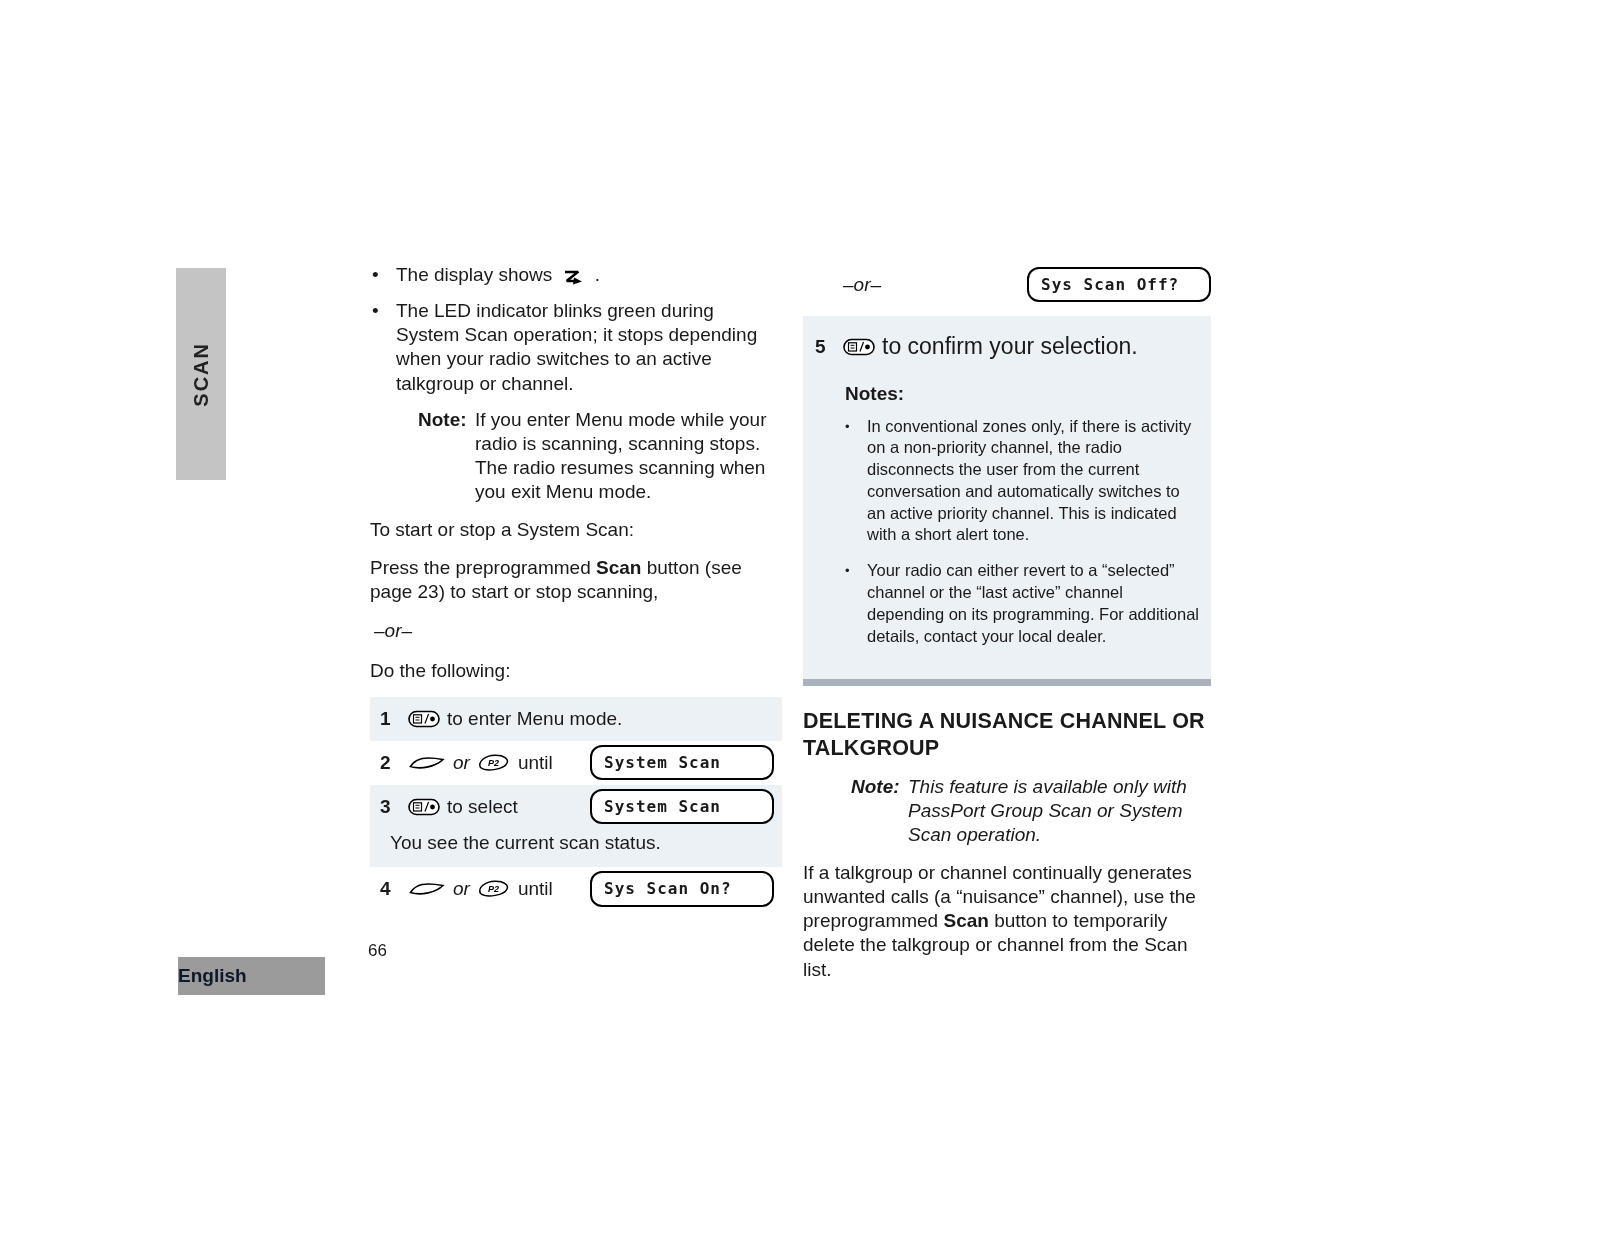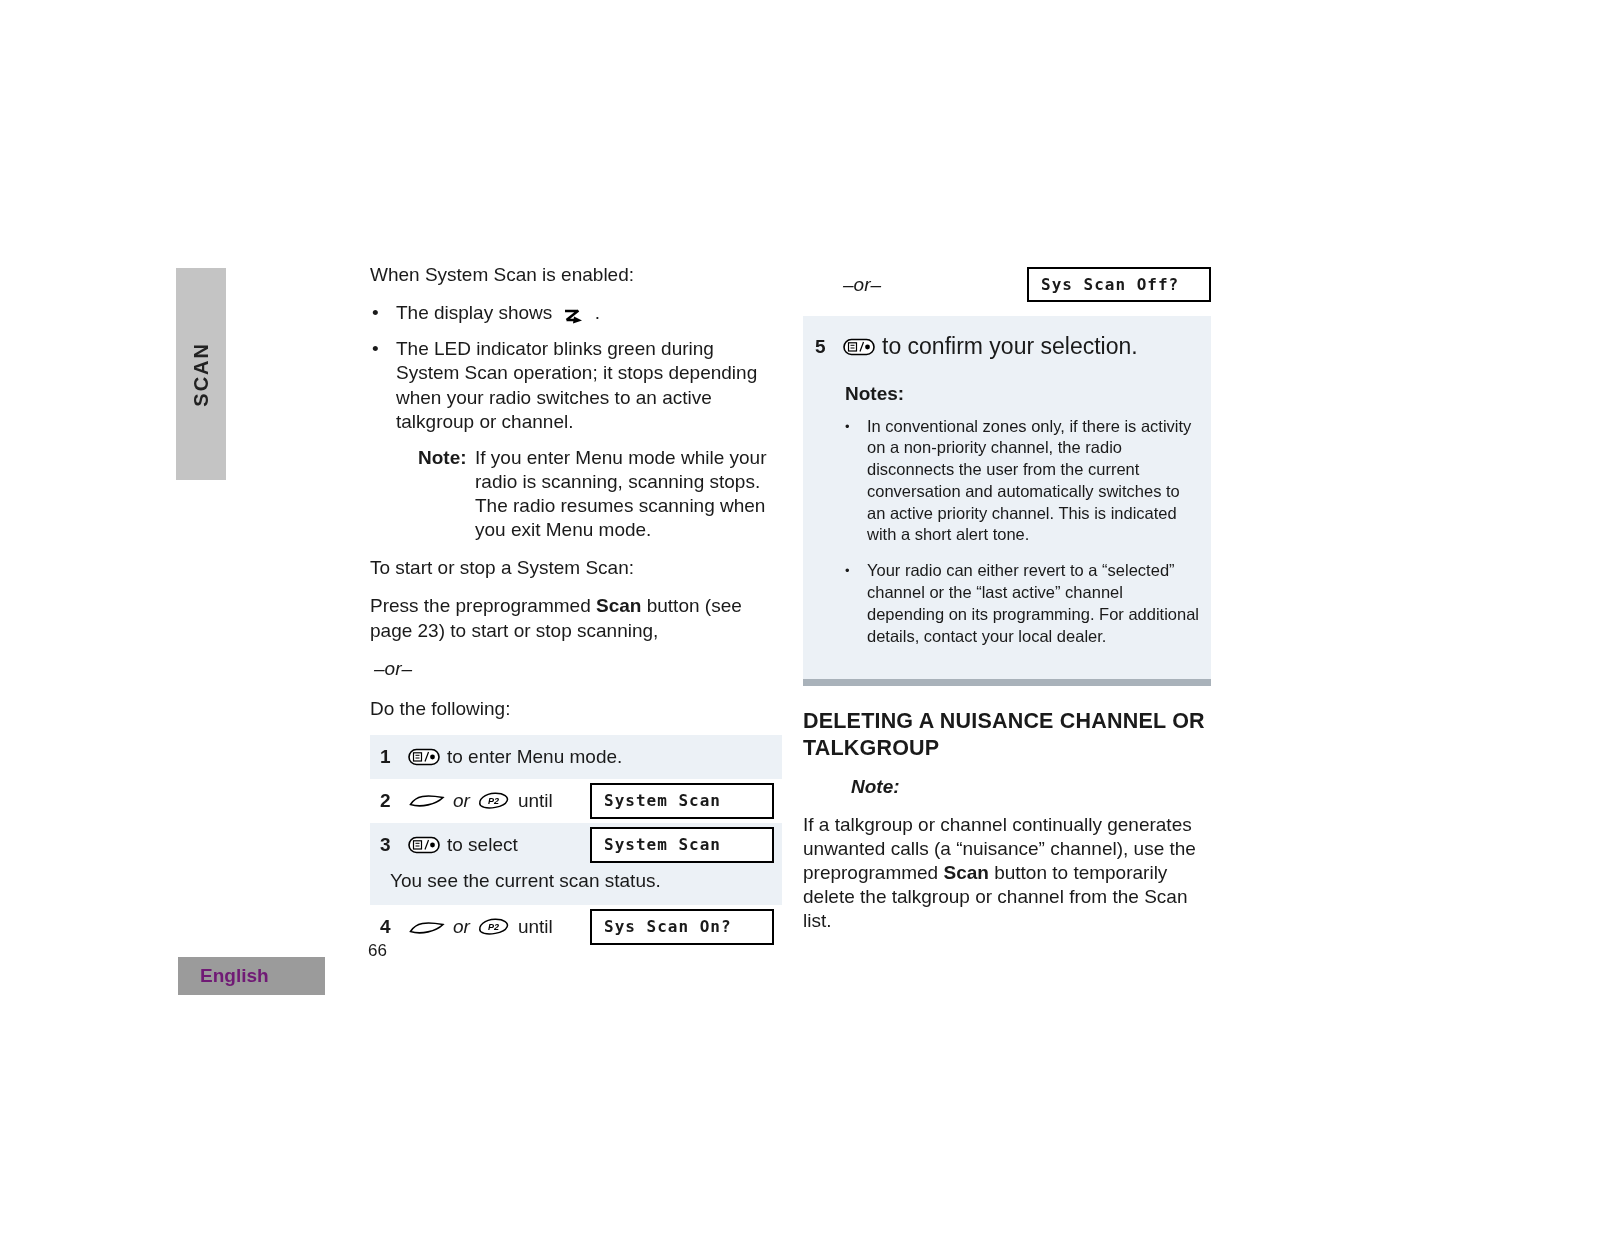--- a/index.html
+++ b/index.html
@@ -7,22 +7,22 @@
         font-family:"Liberation Sans",sans-serif;color:#1a1a1a;}
 
   
   .tab{position:absolute;left:176px;top:268px;width:50px;height:212px;background:#c4c4c4;
        display:flex;align-items:center;justify-content:center;}
   .tab span{writing-mode:vertical-rl;transform:rotate(180deg);font-weight:bold;
             font-size:20px;letter-spacing:2px;color:#222;}
 
   
   .lang{position:absolute;left:178px;top:957px;width:147px;height:38px;background:#9b9b9b;
-        color:#701a75;font-weight:bold;font-size:19px;display:flex;align-items:center;
-        padding-left:22px;box-sizing:border-box;}
+        color:#0f172a;font-weight:bold;font-size:19px;display:flex;align-items:center;
+        box-sizing:border-box;}
   .pgnum{position:absolute;left:368px;top:941px;font-weight:normal;font-size:17px;}
 
   
   .col{position:absolute;top:263px;font-size:19px;line-height:1.27;}
   .col-left{left:370px;width:412px;}
   .col-right{left:803px;width:408px;}
 
   p{margin:0 0 14px 0;}
   .bullet{display:flex;margin:0 0 12px 0;}
   .bullet .dot{width:26px;flex:0 0 26px;padding-left:2px;box-sizing:border-box;}
@@ -31,21 +31,21 @@
   .noteblk .ntext{flex:1;}
   .oritalic{font-style:italic;margin:2px 0 16px 4px;}
   b{font-weight:bold;}
 
   
   .steps{margin-top:6px;}
   .step-row{display:flex;align-items:center;min-height:44px;padding:4px 8px 4px 10px;box-sizing:border-box;}
   .tinted{background:#ecf1f6;}
   .step-num{font-weight:bold;flex:0 0 28px;}
   .sp{margin:0 7px;}
-  .display-box{margin-left:auto;border:2px solid #000;border-radius:0;background:#fff;
+  .display-box{margin-left:auto;border:2px solid #000;border-radius:12px;background:#fff;
                font-family:"DejaVu Sans Mono",monospace;font-weight:bold;font-size:16px;
                letter-spacing:1px;padding:6px 10px 5px 12px;width:158px;box-sizing:content-box;
                white-space:nowrap;}
   .status-line{padding:2px 8px 12px 20px;}
 
   .key-icon{display:inline-flex;align-items:center;vertical-align:middle;}
 
   
   .or-row{display:flex;align-items:center;justify-content:space-between;margin:4px 0 14px 0;}
   .or-row .oritalic{margin:0 0 0 40px;}
@@ -67,21 +67,20 @@
   <div class="tab">
     <span>SCAN</span>
   </div>
 
   <div class="lang">
     <span>English</span>
   </div>
   <div class="pgnum">66</div>
 
   <div class="col col-left">
-    <p>When System Scan is enabled:</p>
 
     <div class="bullet">
       <span class="dot">•</span>
       <span>
         <span>The display shows</span>
         <span class="key-icon" style="margin:0 4px;position:relative;top:2px;">
           <svg width="24" height="17" viewBox="0 0 24 17">
             <path d="M3 3 H16 M16.5 2.5 L4.5 12 M4.5 12 H13" stroke="#000" stroke-width="2.4" fill="none"></path>
             <path d="M12 8.5 L20 12.5 L11 15.5 Z" fill="#000"></path>
           </svg>
@@ -217,19 +216,20 @@
           <span class="dot">•</span>
           <span>Your radio can either revert to a “selected” channel or the “last active” channel depending on its programming. For additional details, contact your local dealer.</span>
         </div>
       </div>
     </div>
 
     <div class="heading">DELETING A NUISANCE CHANNEL OR TALKGROUP</div>
 
     <div class="noteblk it">
       <span class="nlabel" style="font-weight:bold;">Note:</span>
+      <span class="ntext">This feature is available only with PassPort Group Scan or System Scan operation.</span>
     </div>
 
     <p><span>If a talkgroup or channel continually generates unwanted calls (a “nuisance” channel), use the preprogrammed </span><b>Scan</b><span> button to temporarily delete the talkgroup or channel from the Scan list.</span></p>
 
   </div>
 
 </div>
 
 </body></html>

